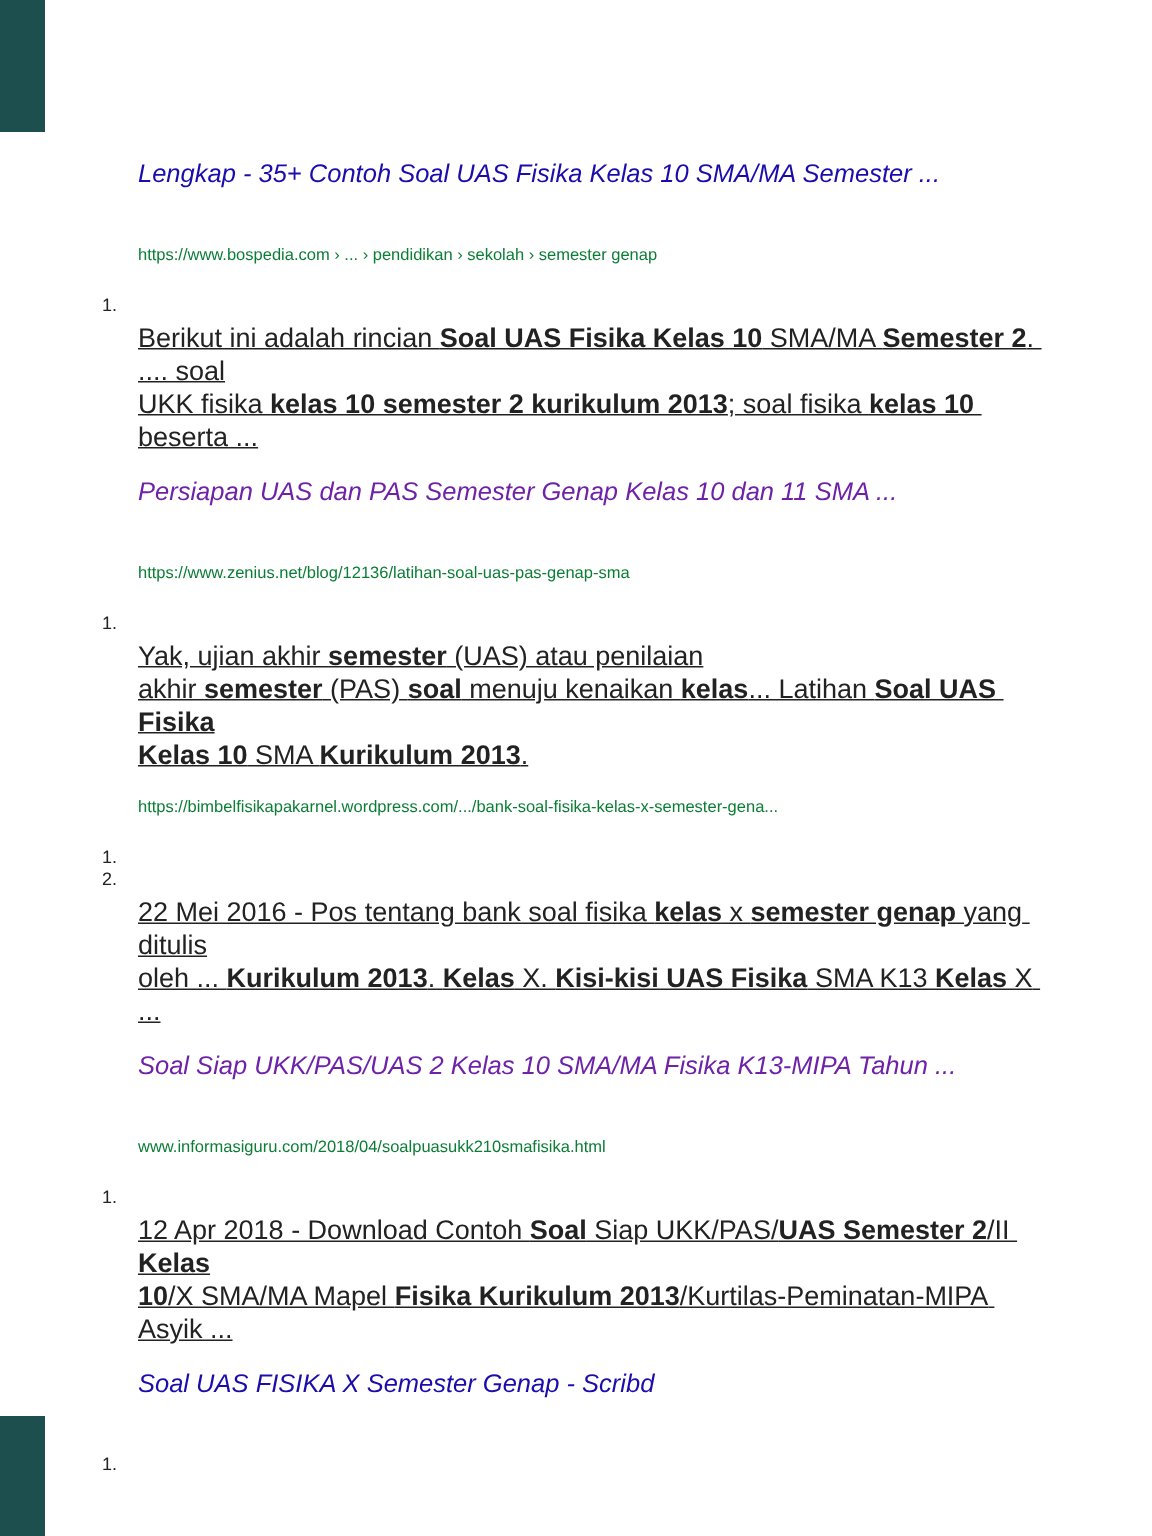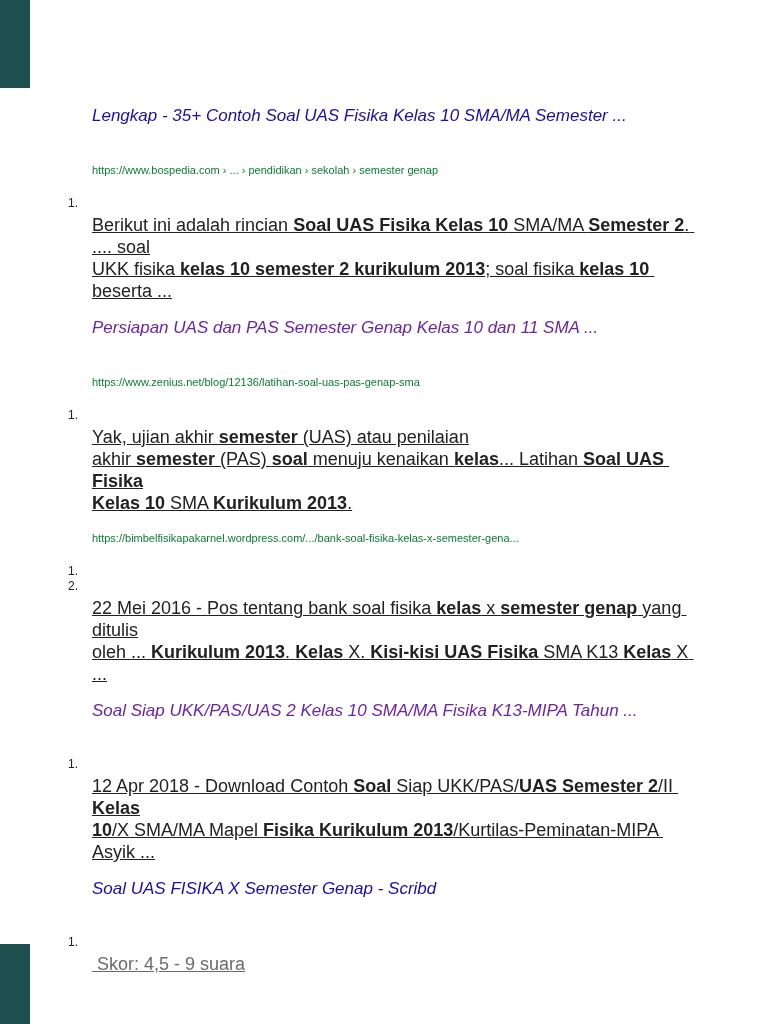--- a/index.html
+++ b/index.html
@@ -94,28 +94,28 @@
     <div class="markers">
         <div>1.</div>
         <div>2.</div>
       </div>
     <p class="snippet"><span>22 Mei 2016 - Pos tentang bank soal fisika </span><span class="b">kelas</span><span> x </span><span class="b">semester genap</span><span> yang ditulis
 oleh ... </span><span class="b">Kurikulum 2013</span><span>. </span><span class="b">Kelas</span><span> X. </span><span class="b">Kisi-kisi UAS Fisika</span><span> SMA K13 </span><span class="b">Kelas</span><span> X ...</span></p>
   </article>
 
   <article class="result">
     <a class="title visited">Soal Siap UKK/PAS/UAS 2 Kelas 10 SMA/MA Fisika K13-MIPA Tahun ...</a>
+    <a class="url">www.informasiguru.com/2018/04/soalpuasukk210smafisika.html</a>
     <div class="markers">
         <div>1.</div>
       </div>
     <p class="snippet"><span>12 Apr 2018 - Download Contoh </span><span class="b">Soal</span><span> Siap UKK/PAS/</span><span class="b">UAS Semester 2</span><span>/II </span><span class="b">Kelas
 10</span><span>/X SMA/MA Mapel </span><span class="b">Fisika Kurikulum 2013</span><span>/Kurtilas-Peminatan-MIPA Asyik ...</span></p>
   </article>
 
   <article class="result">
     <a class="title">Soal UAS FISIKA X Semester Genap - Scribd</a>
     <div class="markers">
         <div>1.</div>
       </div>
-    <p class="snippet rating"><span> Skor: 4,5 - 9 suara</span></p>
   </article>
 
 </main>
 
 </body></html>

